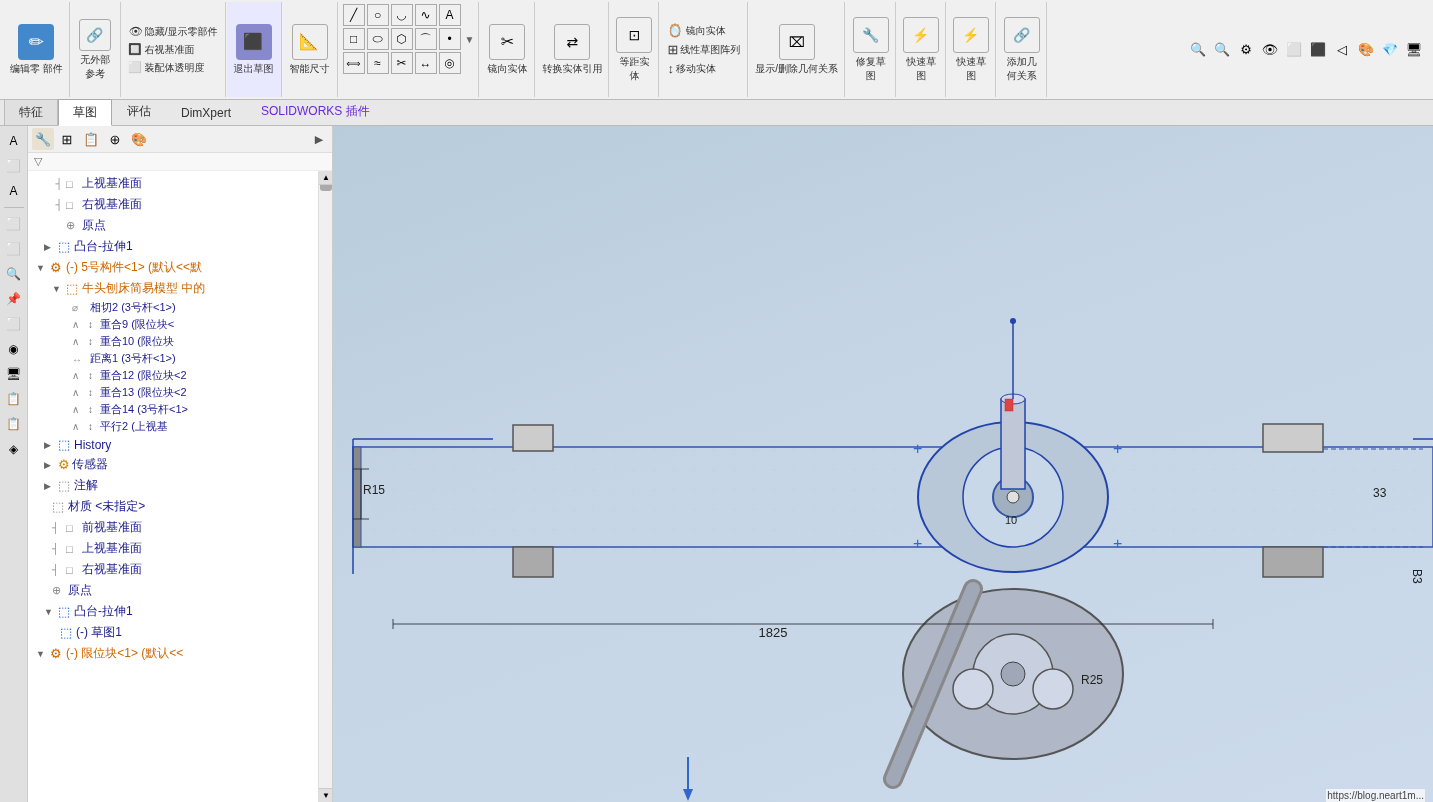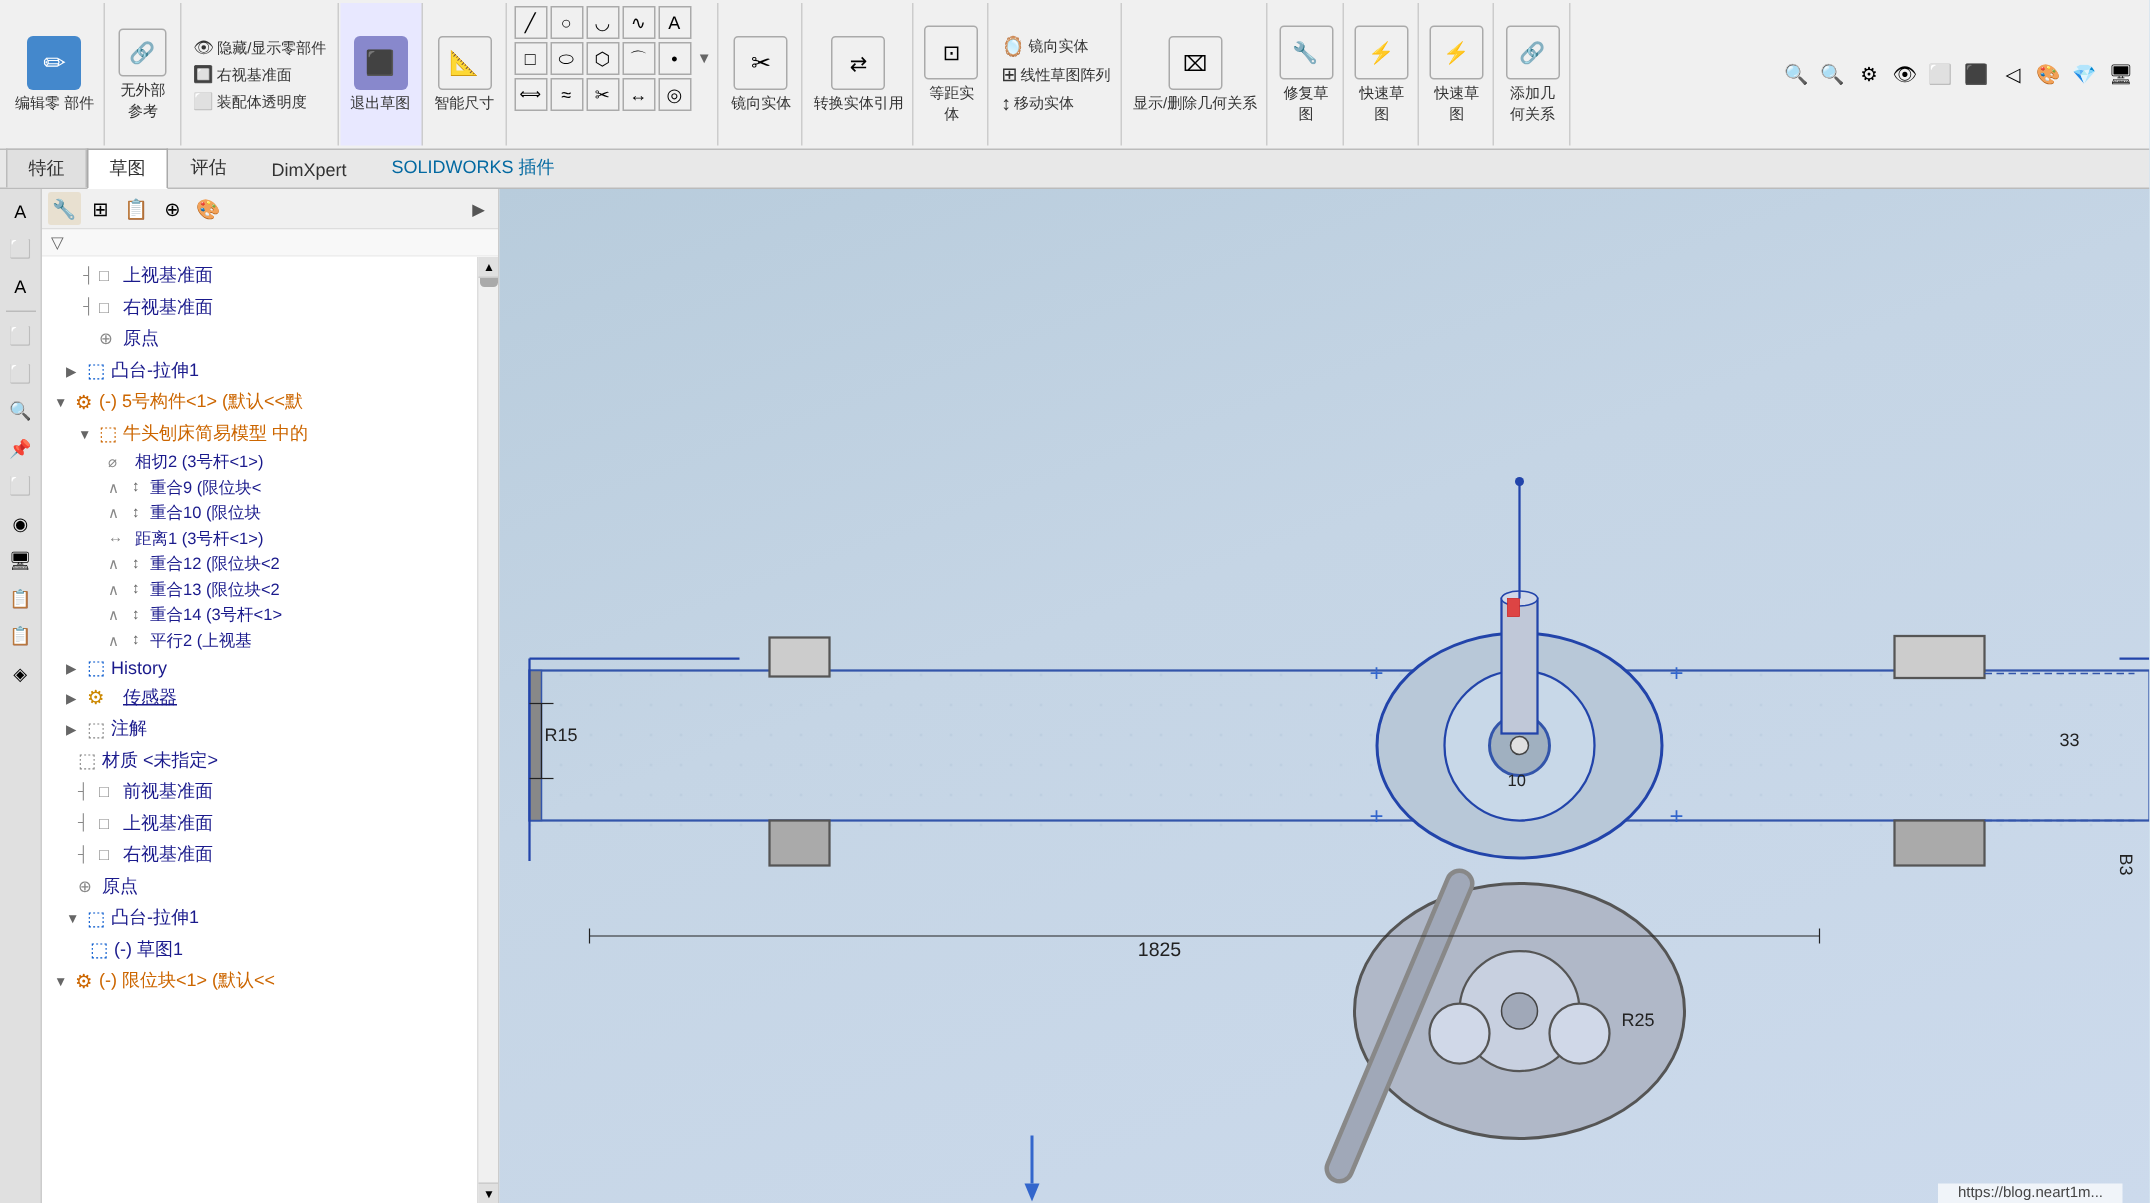--- a/index.html
+++ b/index.html
@@ -142,21 +142,21 @@
     <div style="width:22px;height:22px;display:flex;align-items:center;justify-content:center;cursor:pointer;font-size:13px;">💎</div>
     <div style="width:22px;height:22px;display:flex;align-items:center;justify-content:center;cursor:pointer;font-size:13px;">🖥</div>
   </div>
 </div>
 
 <div style="background:#e8e8e8; border-bottom:1px solid #bbb; display:flex; align-items:flex-end; height:26px; padding:0 4px;">
   <div style="padding:4px 14px;font-size:12px;cursor:pointer;border:1px solid #bbb;border-bottom:none;color:#333;background:#e0e0e0;"><span>特征</span></div>
   <div style="padding:4px 14px;font-size:12px;cursor:pointer;border:1px solid #aaa;border-bottom:1px solid white;color:#333;background:white;margin-bottom:-1px;"><span>草图</span></div>
   <div style="padding:4px 14px;font-size:12px;cursor:pointer;border:1px solid transparent;color:#333;"><span>评估</span></div>
   <div style="padding:4px 14px;font-size:12px;cursor:pointer;border:1px solid transparent;color:#333;"><span>DimXpert</span></div>
-  <div style="padding:4px 14px;font-size:12px;cursor:pointer;border:1px solid transparent;color:#0369a1;"><span>SOLIDWORKS 插件</span></div>
+  <div style="padding:4px 14px;font-size:12px;cursor:pointer;border:1px solid transparent;color:#6d28d9;"><span>SOLIDWORKS 插件</span></div>
 </div>
 
 <div style="display:flex;height:calc(802px - 126px);">
 
   <div style="width:28px;background:#e0e0e0;border-right:1px solid #ccc;display:flex;flex-direction:column;align-items:center;padding:4px 2px;gap:3px;">
     <div style="width:22px;height:22px;display:flex;align-items:center;justify-content:center;cursor:pointer;font-size:12px;border:1px solid transparent;">A</div>
     <div style="width:22px;height:22px;display:flex;align-items:center;justify-content:center;cursor:pointer;font-size:12px;border:1px solid transparent;">⬜</div>
     <div style="width:22px;height:22px;display:flex;align-items:center;justify-content:center;cursor:pointer;font-size:12px;border:1px solid transparent;">A</div>
     <div style="width:20px;height:1px;background:#bbb;margin:2px 0;"></div>
     <div style="width:22px;height:22px;display:flex;align-items:center;justify-content:center;cursor:pointer;font-size:12px;border:1px solid transparent;">⬜</div>
@@ -272,21 +272,21 @@
 
       <div style="padding:2px 4px 2px 16px;display:flex;align-items:center;color:#1a1a8c;font-size:12px;cursor:pointer;">
         <span style="width:12px;color:#666;font-size:9px;">▶</span>
         <span style="width:14px;color:#0055cc;font-size:13px;margin-left:2px;">⬚</span>
         <span style="margin-left:2px;">History</span>
       </div>
 
       <div style="padding:2px 4px 2px 16px;display:flex;align-items:center;color:#1a1a8c;font-size:12px;cursor:pointer;">
         <span style="width:12px;color:#666;font-size:9px;">▶</span>
         <span style="width:14px;color:#cc8800;font-size:13px;margin-left:2px;">⚙</span>
-        <span style="margin-left:10px;text-decoration:underline;">传感器</span>
+        <span style="margin-left:0;">传感器</span>
       </div>
 
       <div style="padding:2px 4px 2px 16px;display:flex;align-items:center;color:#1a1a8c;font-size:12px;cursor:pointer;">
         <span style="width:12px;color:#666;font-size:9px;">▶</span>
         <span style="width:14px;color:#888;font-size:13px;margin-left:2px;">⬚</span>
         <span style="margin-left:2px;">注解</span>
       </div>
 
       <div style="padding:2px 4px 2px 24px;display:flex;align-items:center;color:#1a1a8c;font-size:12px;cursor:pointer;">
         <span style="width:14px;color:#888;font-size:13px;">⬚</span>
@@ -407,18 +407,18 @@
       <text x="672" y="395" font-size="11" fill="#222" font-family="Arial">10</text>
 
       <text x="1040" y="368" font-size="12" fill="#222" font-family="Arial">33</text>
 
       <text x="1080" y="440" font-size="12" fill="#222" font-family="Arial" transform="rotate(90, 1080, 440)">B3</text>
 
       <line x1="355" y1="628" x2="355" y2="660" stroke="#3366cc" stroke-width="2"></line>
       <polygon points="350,660 360,660 355,672" fill="#3366cc"></polygon>
     </svg>
 
-    <div style="position:absolute;bottom:0;right:18px;background:rgba(255,255,255,0.7);font-size:10px;color:#444;padding:1px 13px;">
+    <div style="position:absolute;bottom:0;right:8px;background:rgba(255,255,255,0.7);font-size:10px;color:#444;padding:1px 1px;">
       <span>https://blog.neart1m...</span>
     </div>
 
   </div>
 </div>
 
 </body></html>

